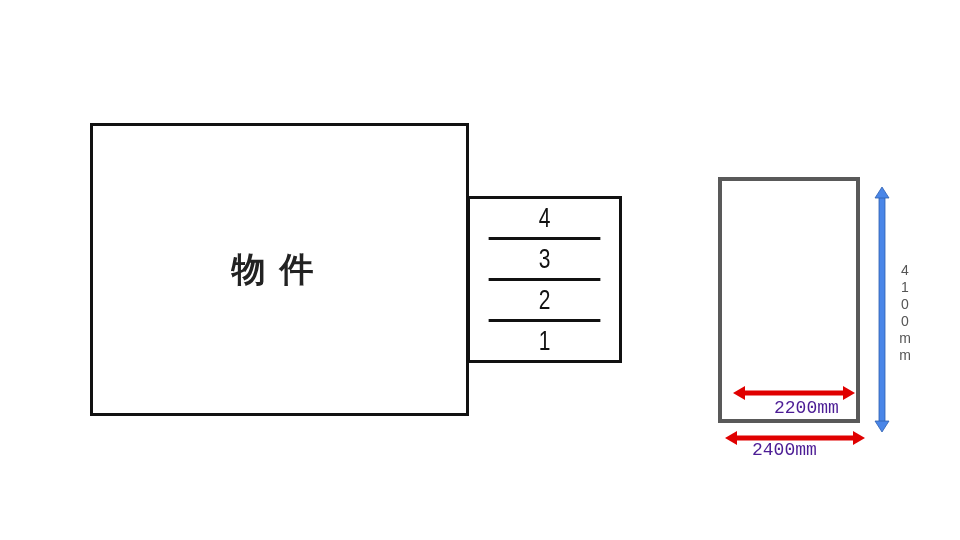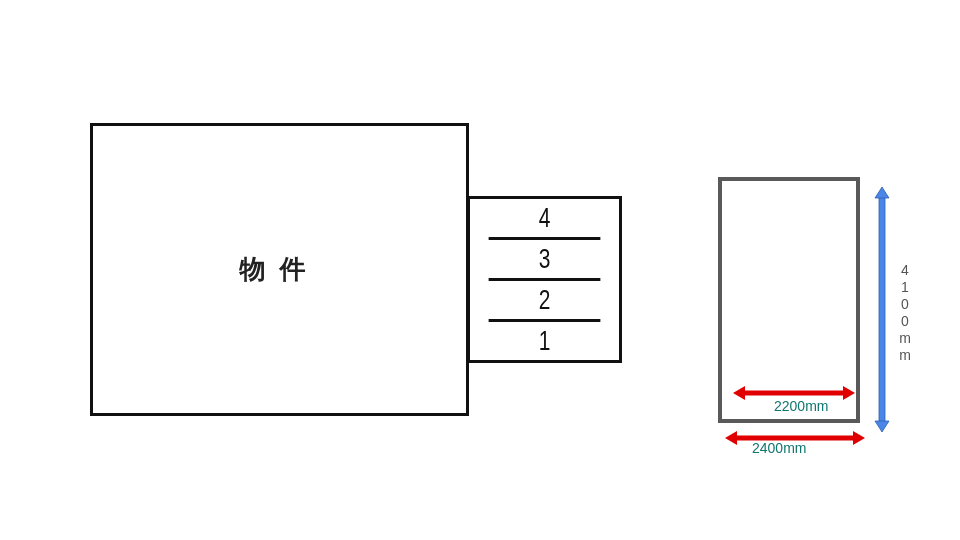--- a/index.html
+++ b/index.html
@@ -1,31 +1,31 @@
 <!DOCTYPE html>
 <html><head>
 <meta charset="utf-8">
 <style>
   html, body { margin:0; padding:0; }
   body { width:960px; height:540px; background:#ffffff; position:relative; overflow:hidden;
          font-family:"DejaVu Sans", sans-serif; }
   .abs { position:absolute; box-sizing:border-box; }
   .building { left:90px; top:123px; width:379px; height:293px; border:3px solid #111; background:#fff; }
   .building-label { left:90px; top:123px; width:379px; height:293px; display:flex; align-items:center;
-                    justify-content:center; font-size:26px; font-weight:bold; color:#222; letter-spacing:14px; }
+                    justify-content:center; font-size:34px; font-weight:bold; color:#222; letter-spacing:14px; }
   .steps { left:467px; top:196px; width:155px; height:167px; border:3px solid #111; background:#fff;
            display:flex; flex-direction:column; }
   .step { flex:1; display:flex; align-items:center; justify-content:center; font-size:28px;
           color:#111; border-bottom:3px solid #111; font-family:"Liberation Sans", sans-serif;
           transform:scaleX(0.75); }
   .step:last-child { border-bottom:none; }
   .space { left:718px; top:177px; width:142px; height:246px; border:4px solid #595959; background:#fff; }
   .vlabel { left:895px; top:262px; width:20px; font-size:14px; color:#555; line-height:17px; text-align:center;
             font-family:"Liberation Sans", sans-serif; }
-  .hlabel { font-size:14px; color:#0f766e; font-family:Liberation Sans, sans-serif; }
+  .hlabel { font-size:18px; color:#4c1d95; font-family:Liberation Mono, monospace; }
 </style>
 </head>
 <body>
 
 <div class="abs building"></div>
 <div class="abs building-label">物件</div>
 
 <div class="abs steps">
   <div class="step">4</div>
   <div class="step">3</div>

